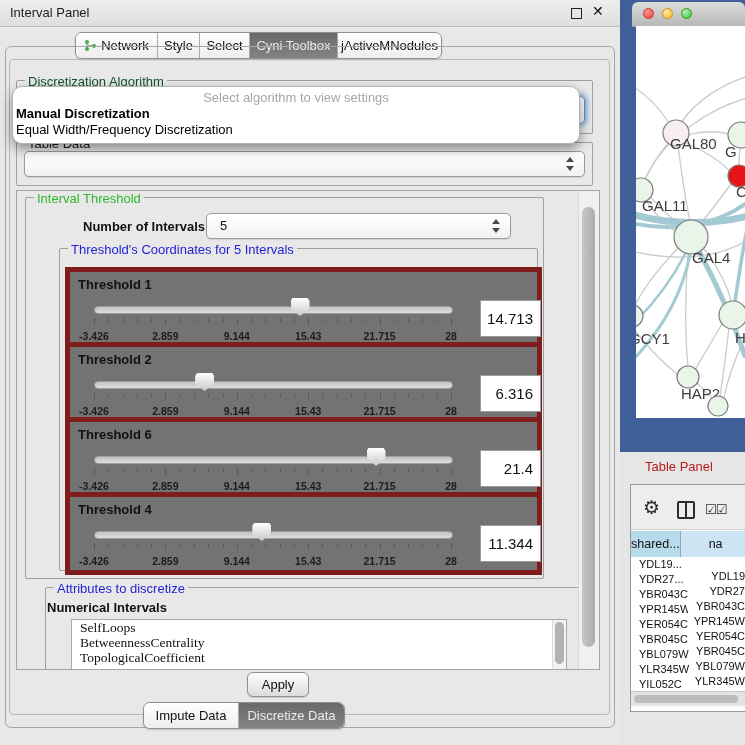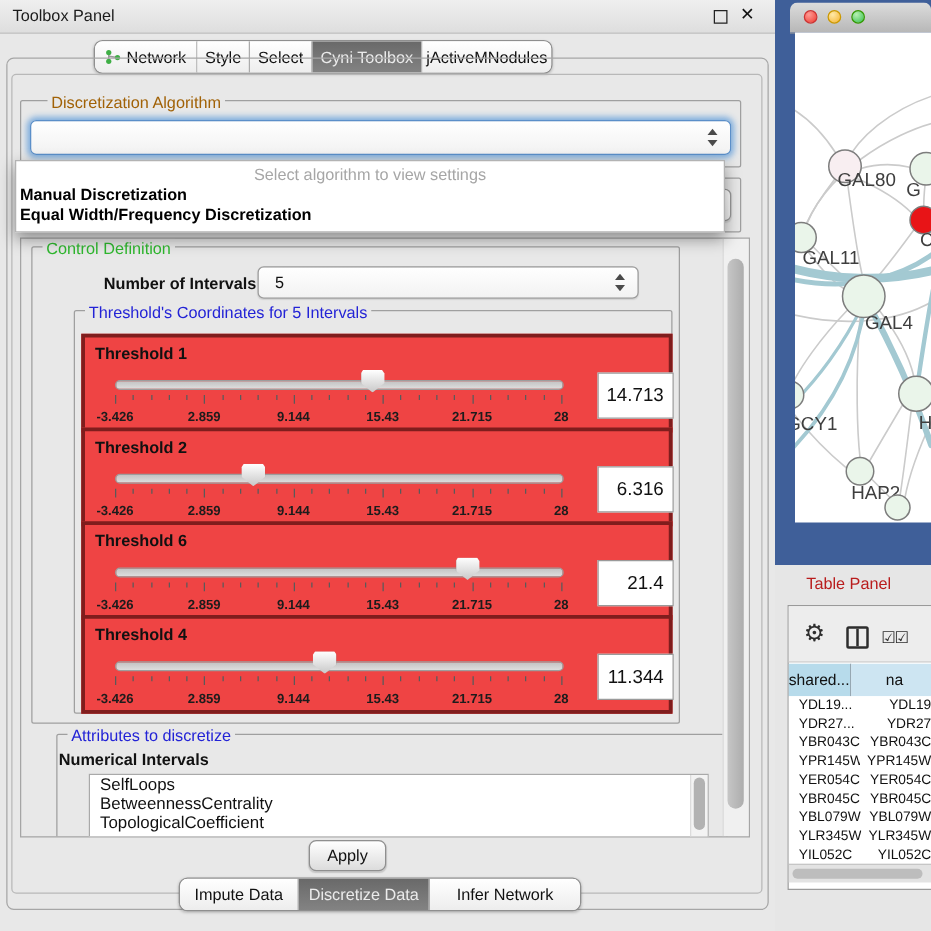--- a/index.html
+++ b/index.html
@@ -30,47 +30,47 @@
   .grp-title.blue{color:#2323d6;}
   .combo{position:absolute;background:linear-gradient(#ffffff,#f2f2f2);border:1px solid #9b9b9b;
          border-radius:5px;font-size:13px;color:#111;box-shadow:0 1px 1px rgba(0,0,0,.10);}
   .combo .cval{position:absolute;left:13px;top:0;line-height:24px;white-space:nowrap;}
   .stepper{position:absolute;right:9px;top:50%;transform:translateY(-50%);width:9px;height:14px;}
   .stepper .up{position:absolute;left:0;top:0;width:0;height:0;border:4.5px solid transparent;border-bottom:5px solid #4a4a4a;border-top:none;}
   .stepper .dn{position:absolute;left:0;bottom:0;width:0;height:0;border:4.5px solid transparent;border-top:5px solid #4a4a4a;border-bottom:none;}
   #algo-combo{left:24px;top:96px;width:559px;height:26px;border:1px solid #5b8fc9;
               box-shadow:0 0 5px 2px #79abdd;}
   #popup{left:12px;top:86px;width:566px;height:56px;background:#fff;border:1px solid #b3b3b3;
-         border-radius:0;box-shadow:0 5px 12px rgba(0,0,0,.40);margin-top:42px;}
+         border-radius:10px;box-shadow:0 5px 12px rgba(0,0,0,.40);}
   #popup .ph{position:absolute;left:0;top:3px;width:100%;text-align:center;font-size:13px;color:#a6a6a6;}
   #popup .it1{position:absolute;left:3px;top:19px;font-size:13px;font-weight:bold;color:#000;}
-  #popup .it2{position:absolute;left:3px;top:35px;font-size:13px;color:#000;font-weight:bold;}
+  #popup .it2{position:absolute;left:3px;top:35px;font-size:13px;color:#000;}
   
   #scrollpane{left:16px;top:190px;width:582px;height:478px;border:1px solid #a5a5a5;overflow:hidden;background:#e8e8e8;}
   #sp-scrollbar{right:0;top:0;width:20px;height:478px;background:#f0f0f0;border-left:1px solid #d8d8d8;}
   #sp-thumb{left:3px;top:16px;width:13px;height:440px;background:linear-gradient(90deg,#c6c6c6,#adadad);border-radius:7px;}
   .bold{font-weight:bold;}
   .lbl{position:absolute;font-size:13px;color:#111;white-space:nowrap;}
   
-  .thr{position:absolute;left:48px;width:467px;height:73px;border:3px solid #7f1d1d;background:#ef4444;}
+  .thr{position:absolute;left:48px;width:467px;height:73px;border:5px solid #7f1d1d;background:#737373;}
   .thr-title{position:absolute;left:8px;top:5px;font-size:13px;font-weight:bold;color:#111;}
   .track{position:absolute;left:24px;top:34px;width:357px;height:6px;border:1px solid #9d9d9d;border-radius:4px;
          background:linear-gradient(#c3c3c3,#dedede);}
   .thumb{position:absolute;top:26px;width:19px;height:18px;background:linear-gradient(#ffffff,#c8c8c8);
          clip-path:polygon(10% 0,90% 0,100% 16%,100% 58%,50% 100%,0 58%,0 16%);
          filter:drop-shadow(0 0 1px #777);}
   .ticks{position:absolute;left:24px;top:46px;width:357px;height:9px;}
   .ticks i{position:absolute;top:0;width:1px;background:#5a5a5a;}
   .scale{position:absolute;left:24px;top:58px;width:357px;height:12px;}
   .scale b{position:absolute;transform:translateX(-50%);font-size:10.5px;font-weight:bold;color:#1c1c1c;white-space:nowrap;}
   .valbox{position:absolute;left:410px;top:28px;width:52px;height:35px;background:#fff;border:1px solid #9a9a9a;
           font-size:15px;color:#111;text-align:right;line-height:35px;padding-right:7px;box-sizing:content-box;}
   
   #attr-list{position:absolute;left:54px;top:428px;width:494px;height:62px;background:#fff;border:1px solid #a9a9a9;overflow:hidden;}
-  #attr-list .li{font-size:13.5px;color:#111;line-height:15px;padding-left:8px;white-space:nowrap;}
+  #attr-list .li{font-size:13.5px;color:#111;line-height:15px;padding-left:8px;white-space:nowrap;font-family:Liberation Serif, serif;}
   #attr-sb{position:absolute;right:0;top:0;width:13px;height:62px;background:#f3f3f3;border-left:1px solid #dcdcdc;}
   #attr-sb .th{position:absolute;left:2px;top:2px;width:9px;height:42px;background:#b2b2b2;border-radius:5px;}
   #apply-btn{left:247px;top:672px;width:60px;height:23px;border:1px solid #8f8f8f;border-radius:6px;
              background:linear-gradient(#ffffff,#dcdcdc);font-size:13px;color:#111;
              display:flex;align-items:center;justify-content:center;box-shadow:0 1px 1px rgba(0,0,0,.15);}
   
   #desktop{left:620px;top:0;width:125px;height:452px;background:#3f5f99;}
   #mac-titlebar{left:632px;top:2px;width:113px;height:24px;border-radius:6px 6px 0 0;
                 background:linear-gradient(#dcdcdc,#b7b7b7);border-bottom:1px solid #9a9a9a;}
   .tl{position:absolute;top:8px;width:11px;height:11px;border-radius:50%;box-sizing:border-box;}
@@ -85,32 +85,32 @@
   #gear-ic{left:643px;top:496px;font-size:19px;color:#2d2d2d;}
   #cols-ic{left:677px;top:501px;width:14px;height:14px;border:2px solid #2d2d2d;border-radius:2px;}
   #cols-ic:after{content:"";position:absolute;left:6px;top:0;width:2px;height:14px;background:#2d2d2d;}
   #checks-ic{left:705px;top:502px;font-size:13px;color:#2d2d2d;letter-spacing:-1px;}
   #tp-header{left:631px;top:531px;height:26px;width:114px;display:flex;font-size:12.5px;color:#111;}
   #tp-h1{width:77px;background:#b7dbeb;border-right:1px solid #96a7b2;display:flex;align-items:center;justify-content:center;}
   #tp-h2{width:120px;background:#cde5f2;display:flex;align-items:center;padding-left:28px;}
   #tp-rows{left:631px;top:557px;width:114px;height:134px;background:#fff;overflow:hidden;}
   .tp-row{display:flex;height:15px;line-height:15px;font-size:11px;color:#111;}
   .tp-row .c1{width:70px;padding-left:8px;white-space:nowrap;overflow:hidden;}
-  .tp-row .c2{padding-left:6px;white-space:nowrap;}
+  .tp-row .c2{padding-left:6px;white-space:nowrap;margin-top:12px;}
   #tp-hscroll{left:631px;top:691px;width:114px;height:14px;background:#e3e3e3;border-top:1px solid #c6c6c6;}
   #tp-hthumb{left:3px;top:3px;width:104px;height:8px;background:#bdbdbd;border-radius:4px;position:absolute;}
   svg text{font-family:"Liberation Sans","DejaVu Sans",sans-serif;}
 </style>
 </head>
 <body>
 
 <div id="left-panel" class="abs">
 
   <div id="cp-titlebar" class="abs">
-    <span id="cp-title" class="abs">Toolbox Panel</span>
+    <span id="cp-title" class="abs">Interval Panel</span>
     <span id="float-btn" class="abs"></span>
     <span id="close-btn" class="abs">✕</span>
   </div>
 
   <div id="top-tabs" class="abs capsule">
     <div class="seg" style="width:82px">
       <svg width="13" height="13" viewBox="0 0 13 13" style="margin-right:4px;">
         <line x1="3" y1="3" x2="3" y2="10" stroke="#9a9a9a" stroke-width="1.2"></line>
         <line x1="3" y1="6" x2="10" y2="7" stroke="#9a9a9a" stroke-width="1.2"></line>
         <circle cx="3" cy="3" r="2.1" fill="#3faf46"></circle>
@@ -130,21 +130,21 @@
     </div>
     <div class="seg" style="width:103px">
       <span>jActiveMNodules</span>
     </div>
   </div>
 
   <div class="abs border-a"></div>
   <div class="abs border-b"></div>
 
   <div class="abs grp" style="left:16px;top:80px;width:575px;height:52px;">
-    <span class="grp-title" style="left:21px;top:-7px;color:#a16207;">Discretization Algorithm</span>
+    <span class="grp-title" style="left:8px;top:-7px;color:#14532d;">Discretization Algorithm</span>
   </div>
   <div id="algo-combo" class="abs combo">
     <span class="stepper">
         <i class="up"></i>
         <i class="dn"></i>
       </span>
   </div>
 
   <div class="abs grp" style="left:16px;top:142px;width:575px;height:42px;">
     <span class="grp-title" style="left:8px;top:-7px;">Table Data</span>
@@ -152,21 +152,21 @@
   <div class="abs combo" style="left:24px;top:151px;width:559px;height:24px;">
     <span class="stepper">
         <i class="up"></i>
         <i class="dn"></i>
       </span>
   </div>
 
   <div id="scrollpane" class="abs">
 
     <div class="grp abs" style="left:8px;top:6px;width:517px;height:380px;">
-      <span class="grp-title green" style="left:8px;top:-7px;">Control Definition</span>
+      <span class="grp-title green" style="left:8px;top:-7px;">Interval Threshold</span>
     </div>
 
     <span class="lbl bold" style="left:66px;top:28px;">Number of Intervals</span>
     <div class="combo" style="left:189px;top:22px;width:303px;height:24px;">
       <span class="cval">5</span>
       <span class="stepper">
           <i class="up"></i>
           <i class="dn"></i>
         </span>
     </div>
@@ -367,23 +367,20 @@
   <div id="apply-btn" class="abs">
     <span>Apply</span>
   </div>
 
   <div id="bottom-tabs" class="abs capsule">
     <div class="seg" style="width:95px">
       <span>Impute Data</span>
     </div>
     <div class="seg sel" style="width:105px">
       <span>Discretize Data</span>
-    </div>
-    <div class="seg" style="width:120px">
-      <span>Infer Network</span>
     </div>
   </div>
 
   <div id="popup" class="abs">
     <div class="ph">Select algorithm to view settings</div>
     <div class="it1">Manual Discretization</div>
     <div class="it2">Equal Width/Frequency Discretization</div>
   </div>
 </div>
 

